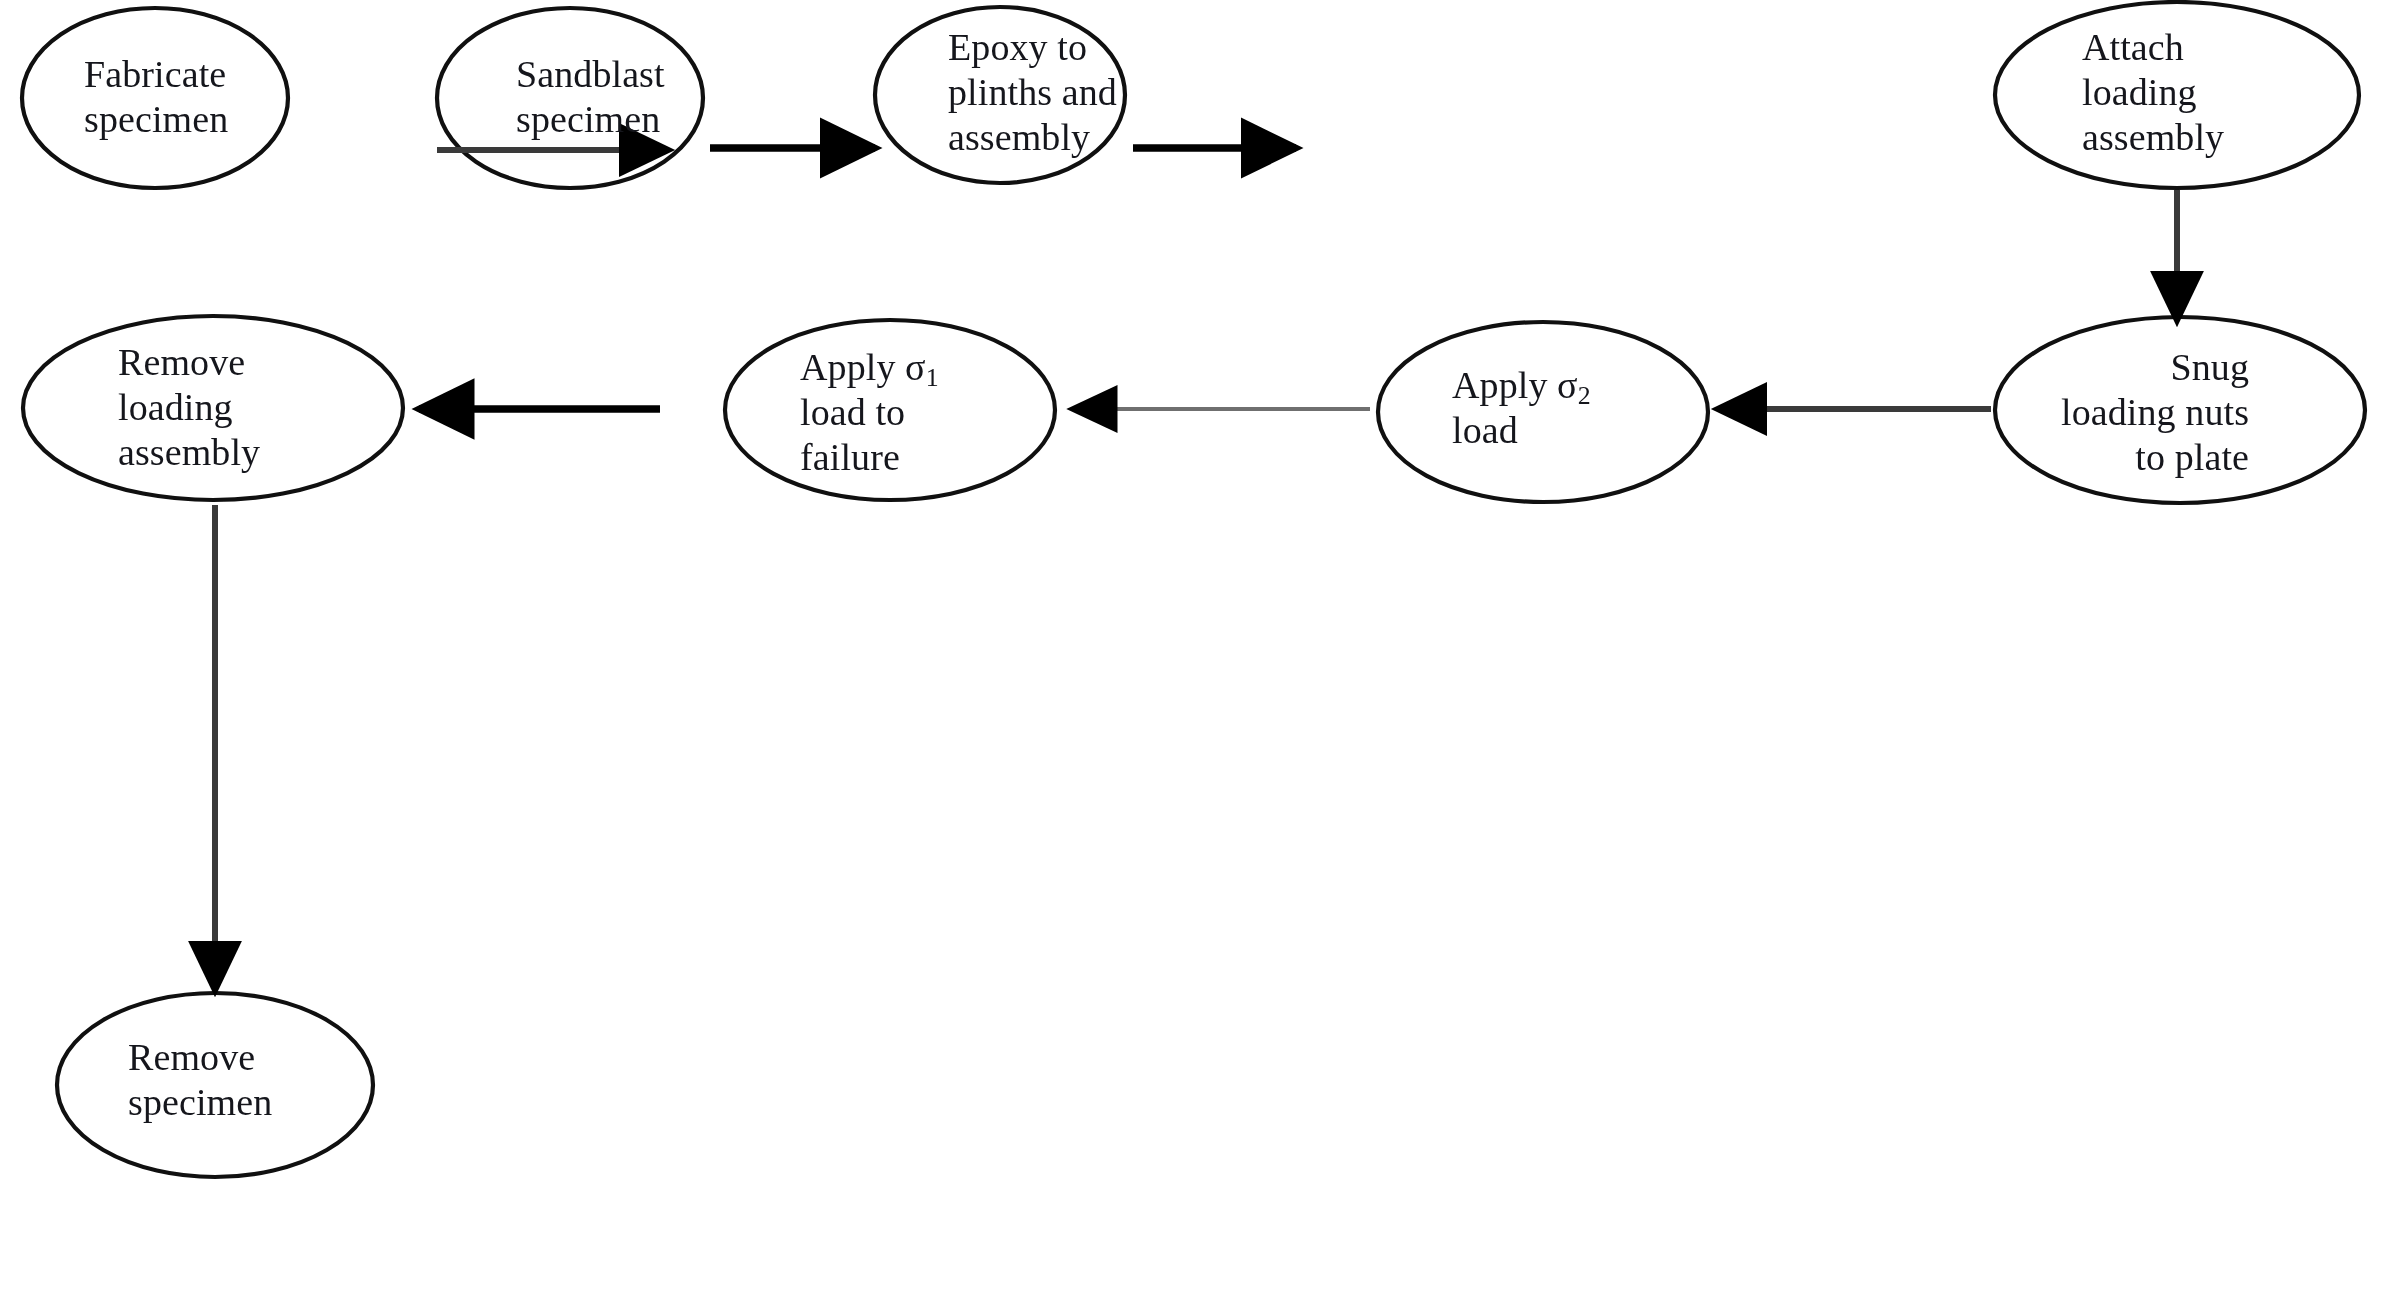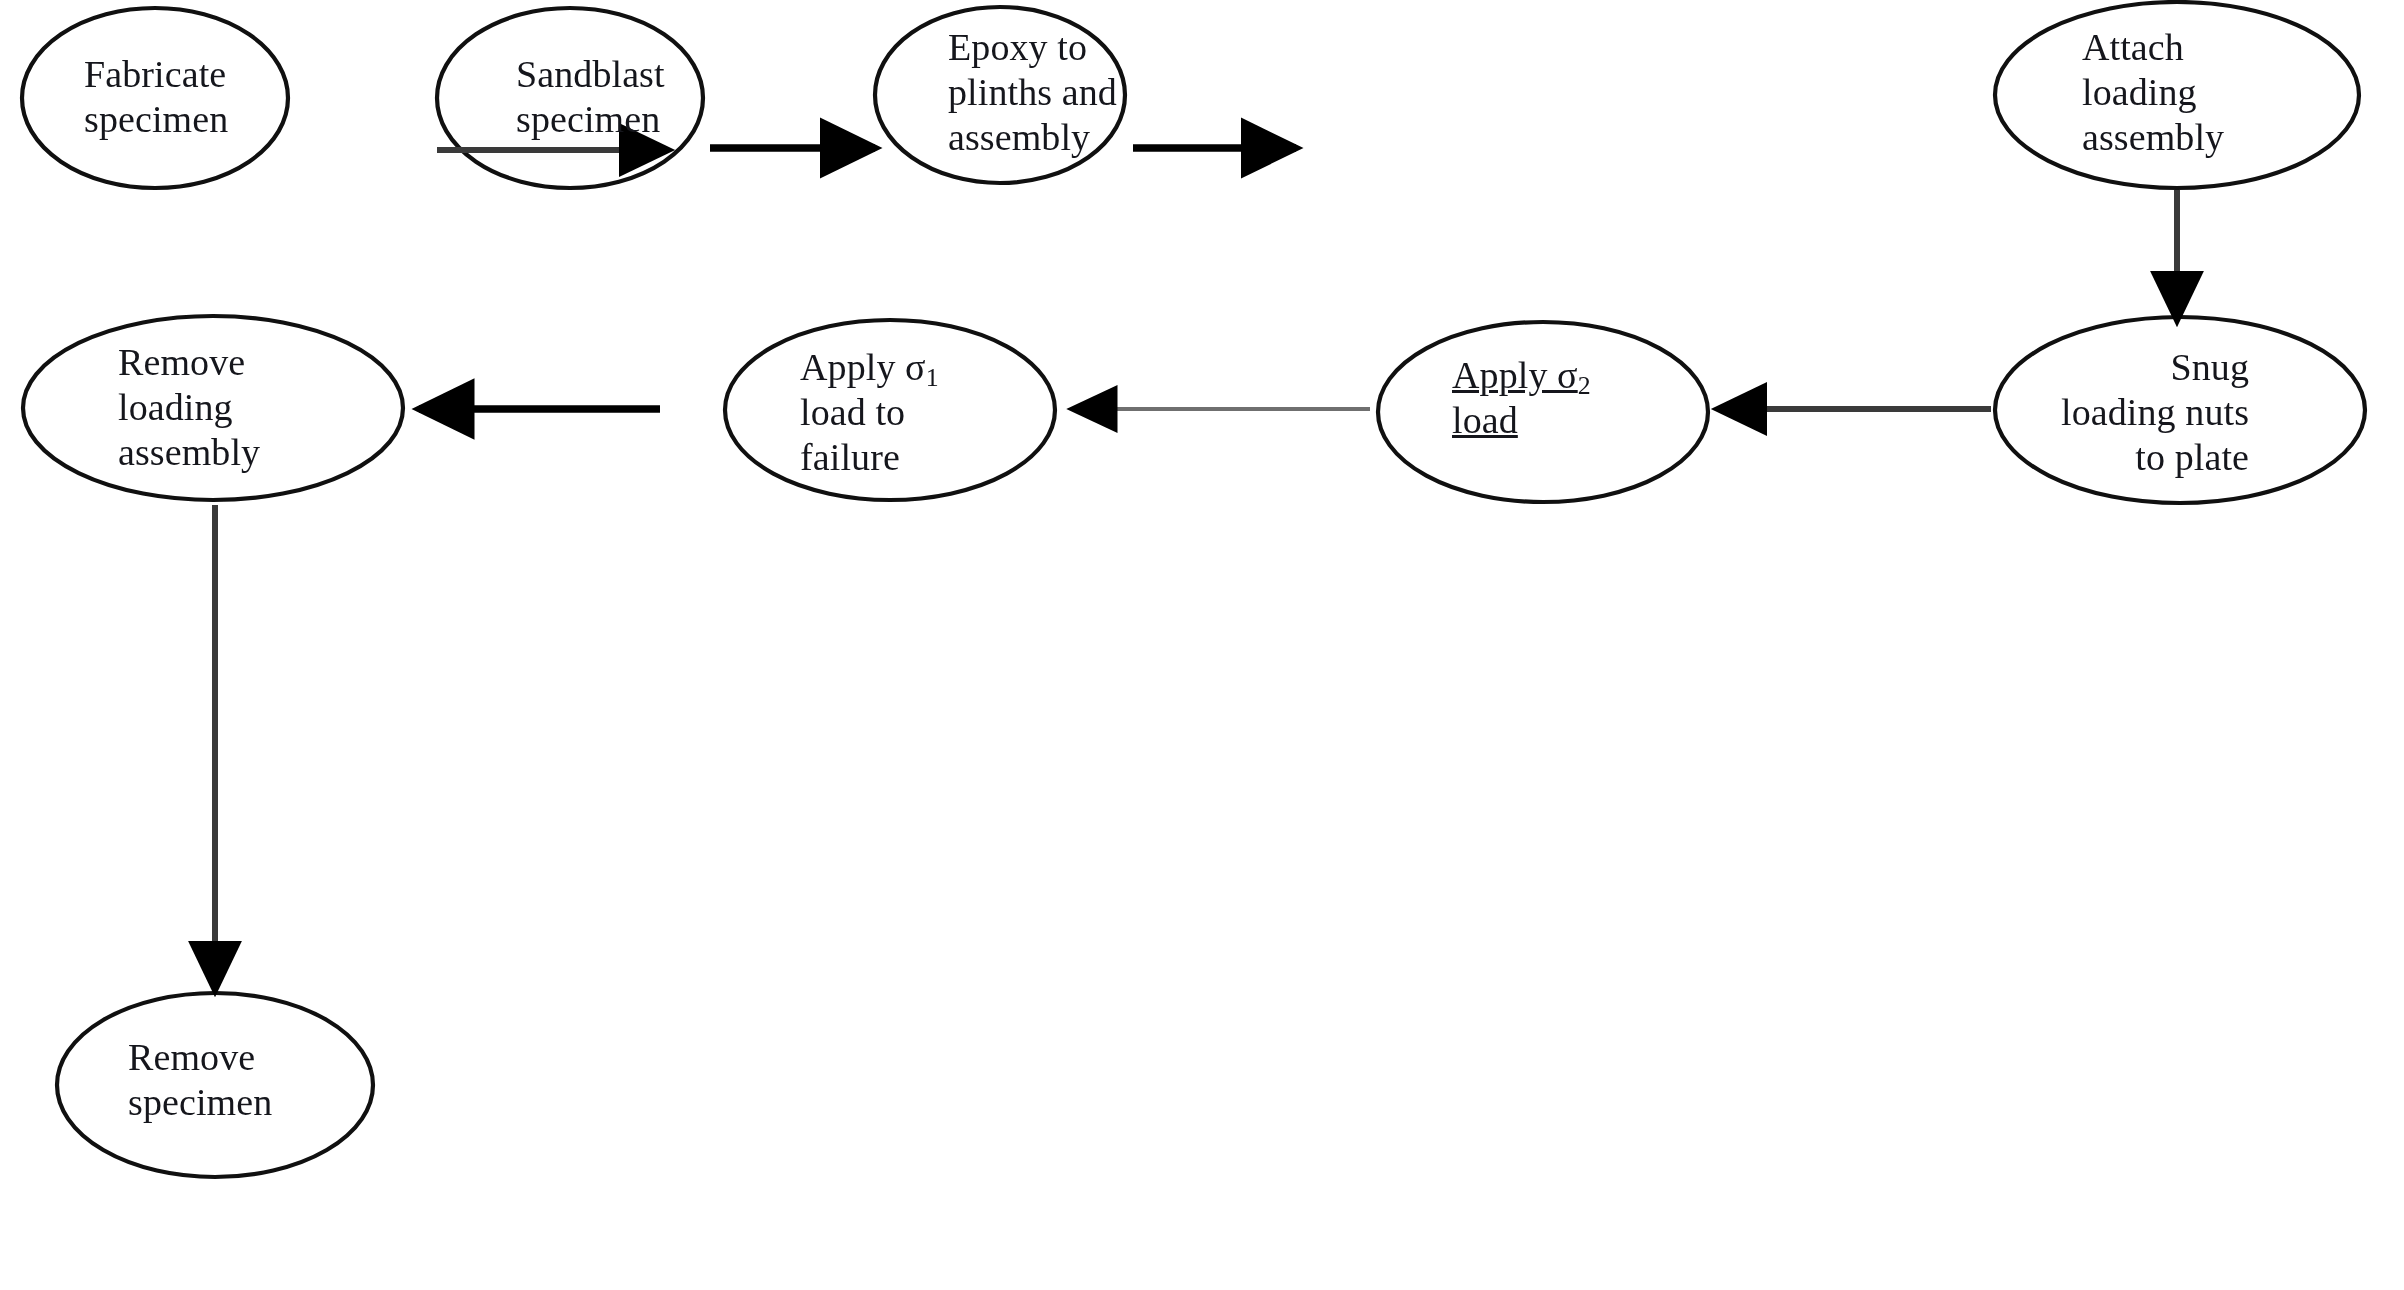--- a/index.html
+++ b/index.html
@@ -78,18 +78,18 @@
         <line x1="660" y1="409" x2="419" y2="409" stroke="#000000" stroke-width="7.5" marker-end="url(#head-dark)"></line>
         <line x1="215" y1="505" x2="215" y2="990" stroke="#3a3a3a" stroke-width="6" marker-end="url(#head-medium)"></line>
       </g>
   </svg>
   <div id="node-labels">
       <div class="node-label" style="left: 84px; top: 52px;"><div>Fabricate</div><div>specimen</div></div>
       <div class="node-label" style="left: 498px; top: 52px; margin-left: 18px;"><div>Sandblast</div><div>specimen</div></div>
       <div class="node-label" style="left: 948px; top: 25px;"><div>Epoxy to</div><div>plinths and</div><div>assembly</div></div>
       <div class="node-label" style="left: 2082px; top: 25px;"><div>Attach</div><div>loading</div><div>assembly</div></div>
       <div class="node-label" style="left: 2061px; top: 345px; text-align: right;"><div>Snug</div><div>loading nuts</div><div>to plate</div></div>
-      <div class="node-label" style="left: 1452px; top: 353px; text-decoration: underline;"><div>Apply σ<sub>2</sub></div><div>load</div></div>
+      <div class="node-label" style="left: 1452px; top: 363px;"><div>Apply σ<sub>2</sub></div><div>load</div></div>
       <div class="node-label" style="left: 800px; top: 345px;"><div>Apply σ<sub>1</sub></div><div>load to</div><div>failure</div></div>
       <div class="node-label" style="left: 118px; top: 340px;"><div>Remove</div><div>loading</div><div>assembly</div></div>
       <div class="node-label" style="left: 128px; top: 1035px;"><div>Remove</div><div>specimen</div></div>
     </div>
 </div>
 
 </body></html>

